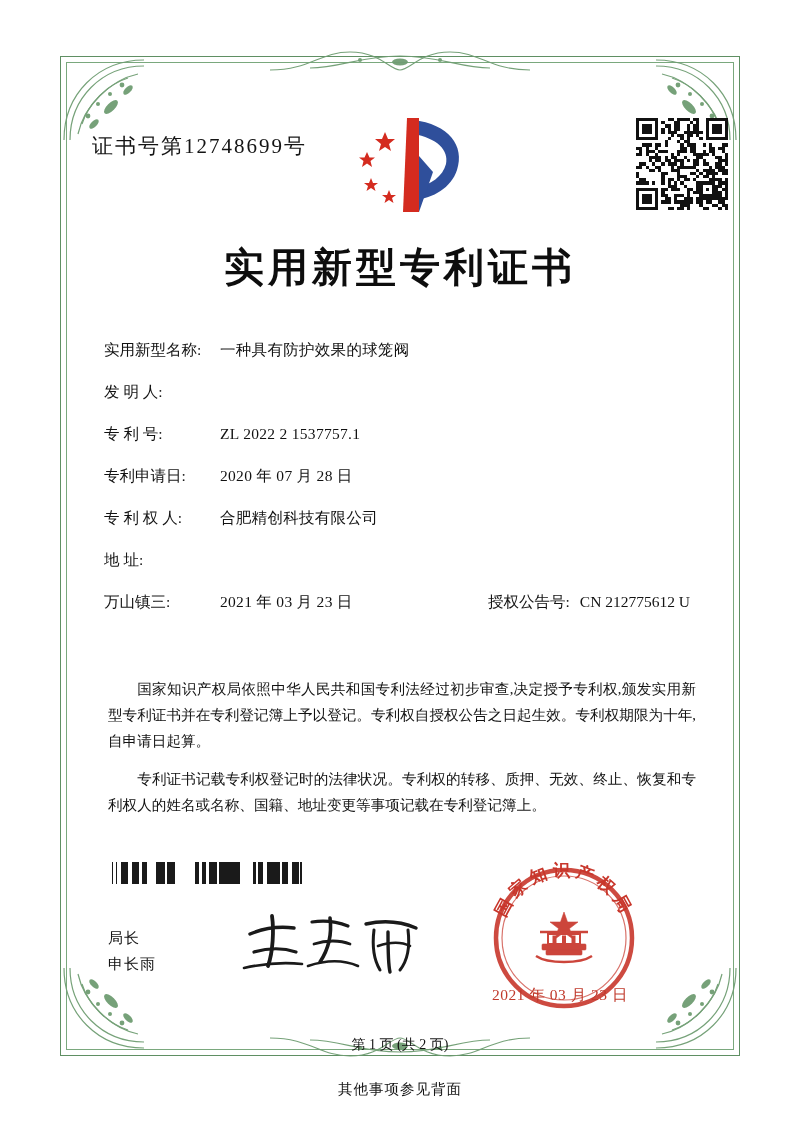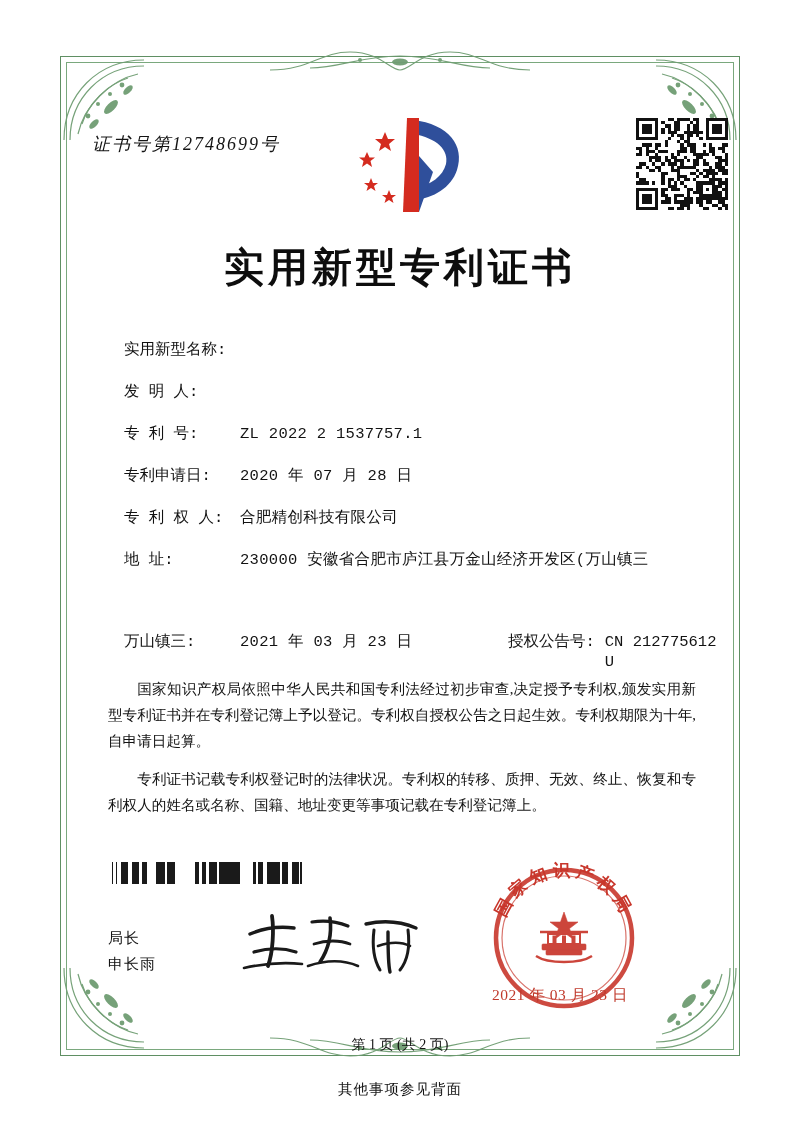--- a/index.html
+++ b/index.html
@@ -62,25 +62,24 @@
     opacity: .95;
   }
   .edge-orn.top { left: 250px; top: 46px; }
   .edge-orn.bottom { left: 250px; top: 1028px; transform: scaleY(-1); }
 
   
   .cert-no {
     position: absolute;
     left: 92px;
     top: 132px;
-    font-size: 18px;
+    font-size: 21px;
     letter-spacing: 2px;
     color: #141414;
     font-family: "Liberation Serif", "DejaVu Serif", serif;
-    font-style: italic;
   }
   .logo {
     position: absolute;
     left: 345px;
     top: 112px;
     width: 125px;
     height: 110px;
   }
   .qr {
     position: absolute;
@@ -100,24 +99,23 @@
     font-size: 40px;
     font-weight: bold;
     letter-spacing: 4px;
     color: #0d0d0d;
     font-family: "DejaVu Serif", "Liberation Serif", serif;
   }
 
   
   .fields {
     position: absolute;
-    left: 124px;
+    left: 104px;
     top: 340px;
     width: 600px;
-    font-family: Liberation Mono, monospace;
   }
   .field-row {
     display: flex;
     align-items: baseline;
     margin-bottom: 21px;
     font-size: 15.5px;
     line-height: 1.35;
     color: #121212;
   }
   .field-label {
@@ -132,21 +130,20 @@
   }
   .field-value .cont {
     display: block;
     margin-top: 5px;
   }
   .field-row.two-col .field-value { flex: 0 0 auto; width: 268px; }
   .field-row.two-col .field-label2 {
     flex: 0 0 auto;
     white-space: nowrap;
     margin-right: 10px;
-    margin-top: 40px;
   }
   .field-row.two-col .field-value2 { flex: 1; }
 
   
   .body-text {
     position: absolute;
     left: 108px;
     top: 664px;
     width: 588px;
     font-size: 14.6px;
@@ -788,40 +785,40 @@
         <rect x="26" y="28" width="1" height="1" fill="#111111"></rect>
         <rect x="28" y="28" width="1" height="1" fill="#111111"></rect>
       </svg>
   </div>
 
   <div class="cert-title">实用新型专利证书</div>
 
   <div class="fields">
     <div class="field-row">
       <span class="field-label">实用新型名称:</span>
+      <span class="field-value">一种具有防护效果的球笼阀</span>
     </div>
     <div class="field-row">
       <span class="field-label">发 明 人:</span>
     </div>
     <div class="field-row">
       <span class="field-label">专 利 号:</span>
       <span class="field-value">ZL 2022 2 1537757.1</span>
     </div>
     <div class="field-row">
       <span class="field-label">专利申请日:</span>
       <span class="field-value">2020 年 07 月 28 日</span>
     </div>
     <div class="field-row">
       <span class="field-label">专 利 权 人:</span>
       <span class="field-value">合肥精创科技有限公司</span>
     </div>
     <div class="field-row">
       <span class="field-label">地 址:</span>
       <span class="field-value">
-        <span>230000 安徽省合肥市庐江县万金山经济开发区(万山镇三</span>
       </span>
     </div>
     <div class="field-row two-col">
       <span class="field-label">万山镇三:</span>
       <span class="field-value">2021 年 03 月 23 日</span>
       <span class="field-label2">授权公告号:</span>
       <span class="field-value2">CN 212775612 U</span>
     </div>
   </div>
 

